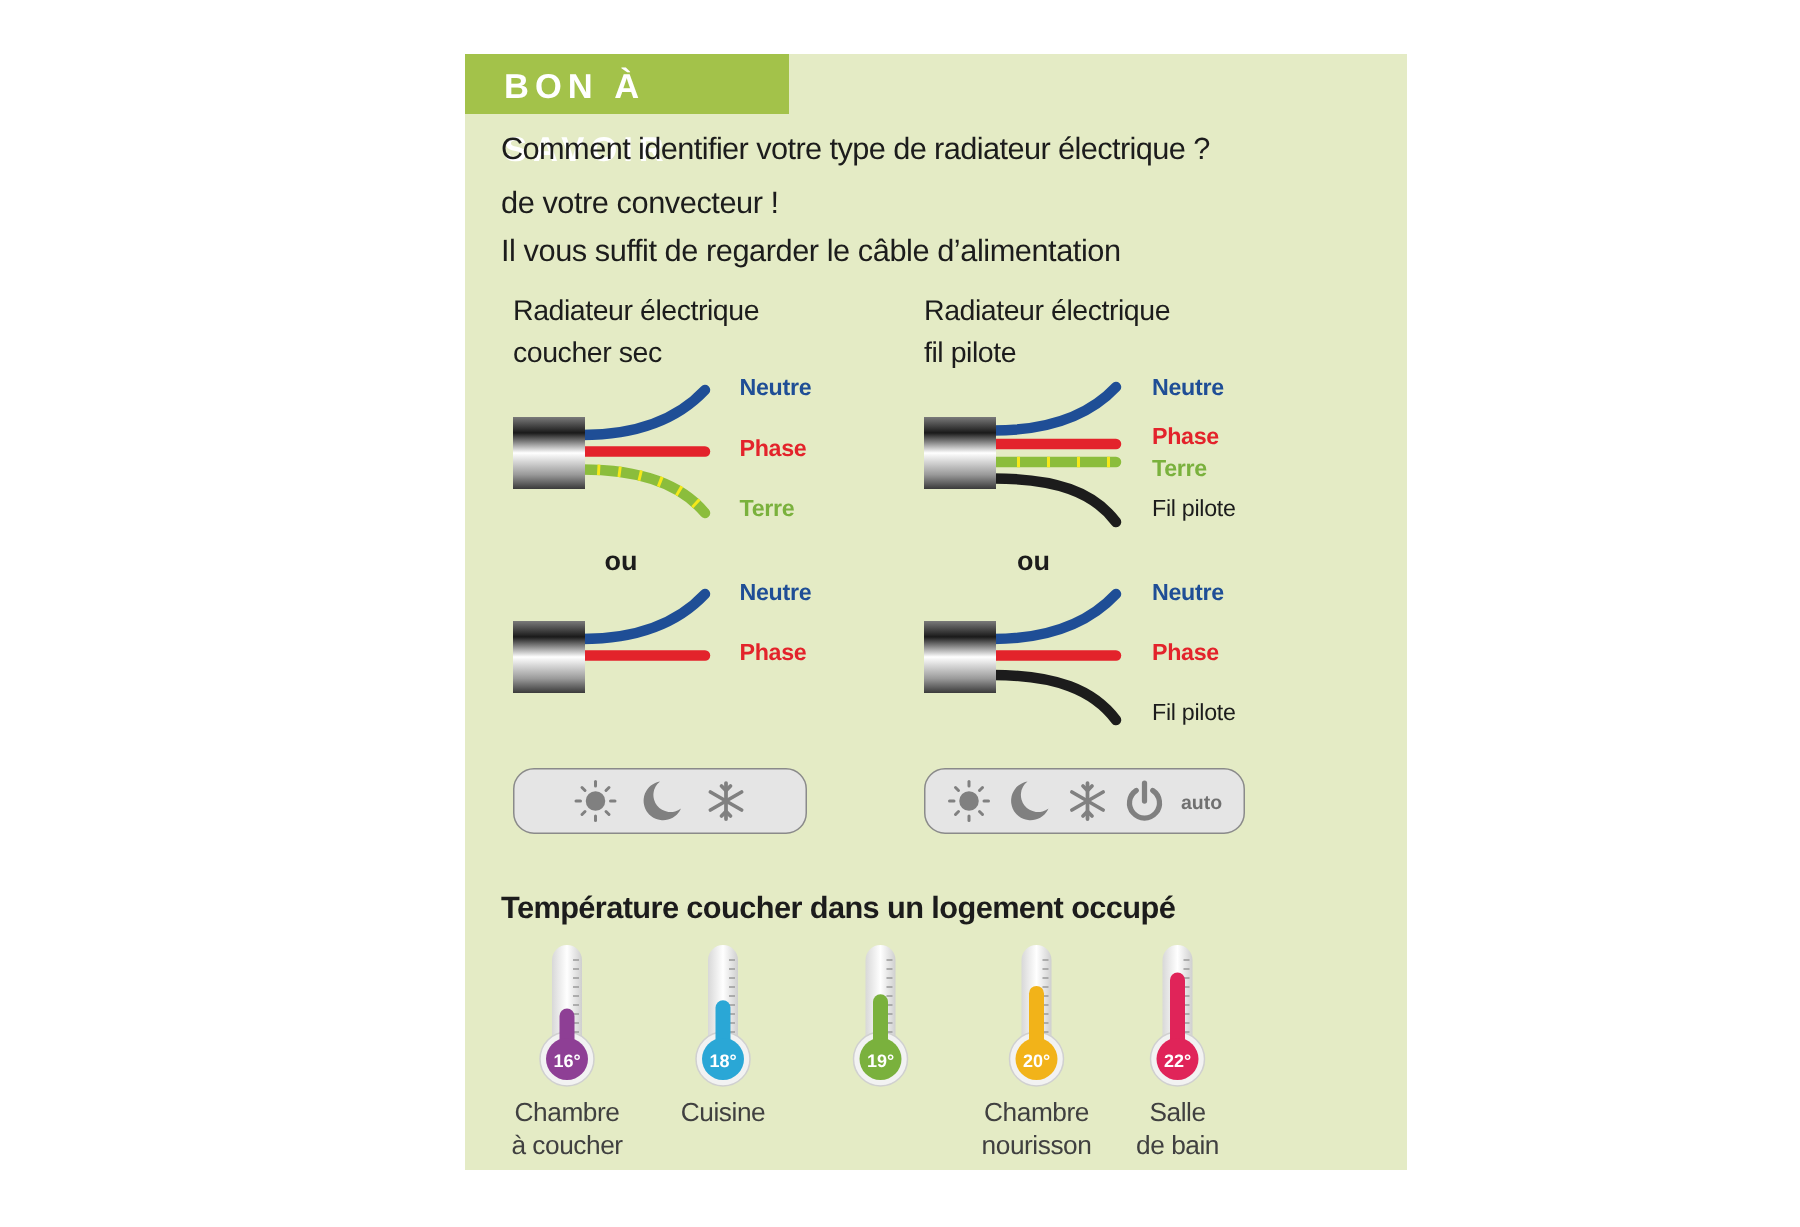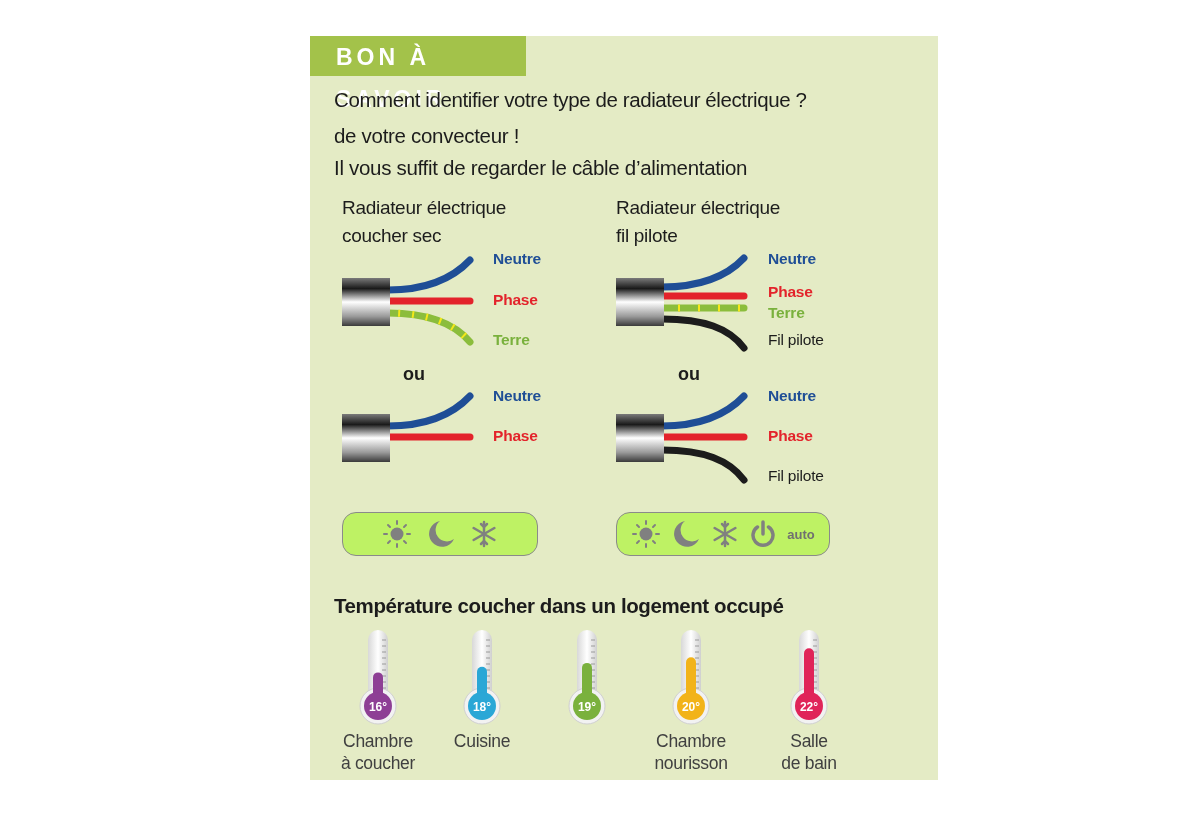--- a/index.html
+++ b/index.html
@@ -14,21 +14,21 @@
                color: #1c1c1c; letter-spacing: -0.4px; white-space: nowrap; }
     .q-sub { position: absolute; left: 24px; top: 84px; font-size: 20.5px; color: #1c1c1c;
              line-height: 32px; letter-spacing: -0.3px; }
     .col-title { position: absolute; font-size: 19px; color: #1c1c1c; line-height: 28px;
                  letter-spacing: -0.3px; }
     .wire-label { position: absolute; font-size: 15.5px; font-weight: bold; white-space: nowrap;
                   letter-spacing: -0.2px; }
     .ou { position: absolute; font-size: 18px; font-weight: bold; color: #1c1c1c; }
     svg.diagram { position: absolute; overflow: visible; }
     .mode-box { position: absolute; height: 44px; border: 1.5px solid #8a8a8a; border-radius: 14px;
-                background: #bef264; box-sizing: border-box; display: flex; align-items: center;
+                background: #e5e5e5; box-sizing: border-box; display: flex; align-items: center;
                 justify-content: center; gap: 14px; }
     .mode-icon { display: inline-flex; align-items: center; justify-content: center; }
     .auto-label { font-size: 13px; font-weight: bold; color: #707070; }
     .temp-title { position: absolute; left: 24px; top: 558px; font-size: 20.5px; font-weight: bold;
                   color: #1c1c1c; letter-spacing: -0.4px; white-space: nowrap; }
     .thermo { position: absolute; top: 594px; width: 110px; text-align: center; }
     .thermo svg { display: block; margin: 0 auto; }
     .thermo-label { font-size: 17.5px; color: #404040; line-height: 22px; margin-top: 4px;
                     letter-spacing: -0.3px; white-space: pre-line; }
   </style>
@@ -294,21 +294,21 @@
             <line x1="29" y1="52" x2="33" y2="52"></line>
             <line x1="29" y1="58" x2="33" y2="58"></line>
           </g>
           <rect x="20" y="27.28" width="10" height="44.72" rx="5" fill="#f2b319"></rect>
           <circle cx="25" cy="76" r="14" fill="#f2b319"></circle>
           <text x="25" y="81" text-anchor="middle" font-family="Liberation Sans, sans-serif" font-size="12" font-weight="bold" fill="#ffffff">20°</text>
         </svg>
         <div class="thermo-label">Chambre
 nourisson</div>
       </div>
-      <div class="thermo" style="left: 444px;">
+      <div class="thermo" style="left: 420px;">
         <svg width="50" height="96" viewBox="0 0 50 96">
           <defs>
             <linearGradient id="tg4" x1="0" y1="0" x2="1" y2="0">
               <stop offset="0" stop-color="#d8d8d8"></stop>
               <stop offset="0.5" stop-color="#ffffff"></stop>
               <stop offset="1" stop-color="#cfcfcf"></stop>
             </linearGradient>
           </defs>
           <rect x="15" y="0" width="20" height="72" rx="10" fill="url(#tg4)"></rect>
           <circle cx="25" cy="76" r="18" fill="#f2f2f2" stroke="#d0d0d0" stroke-width="1"></circle>

